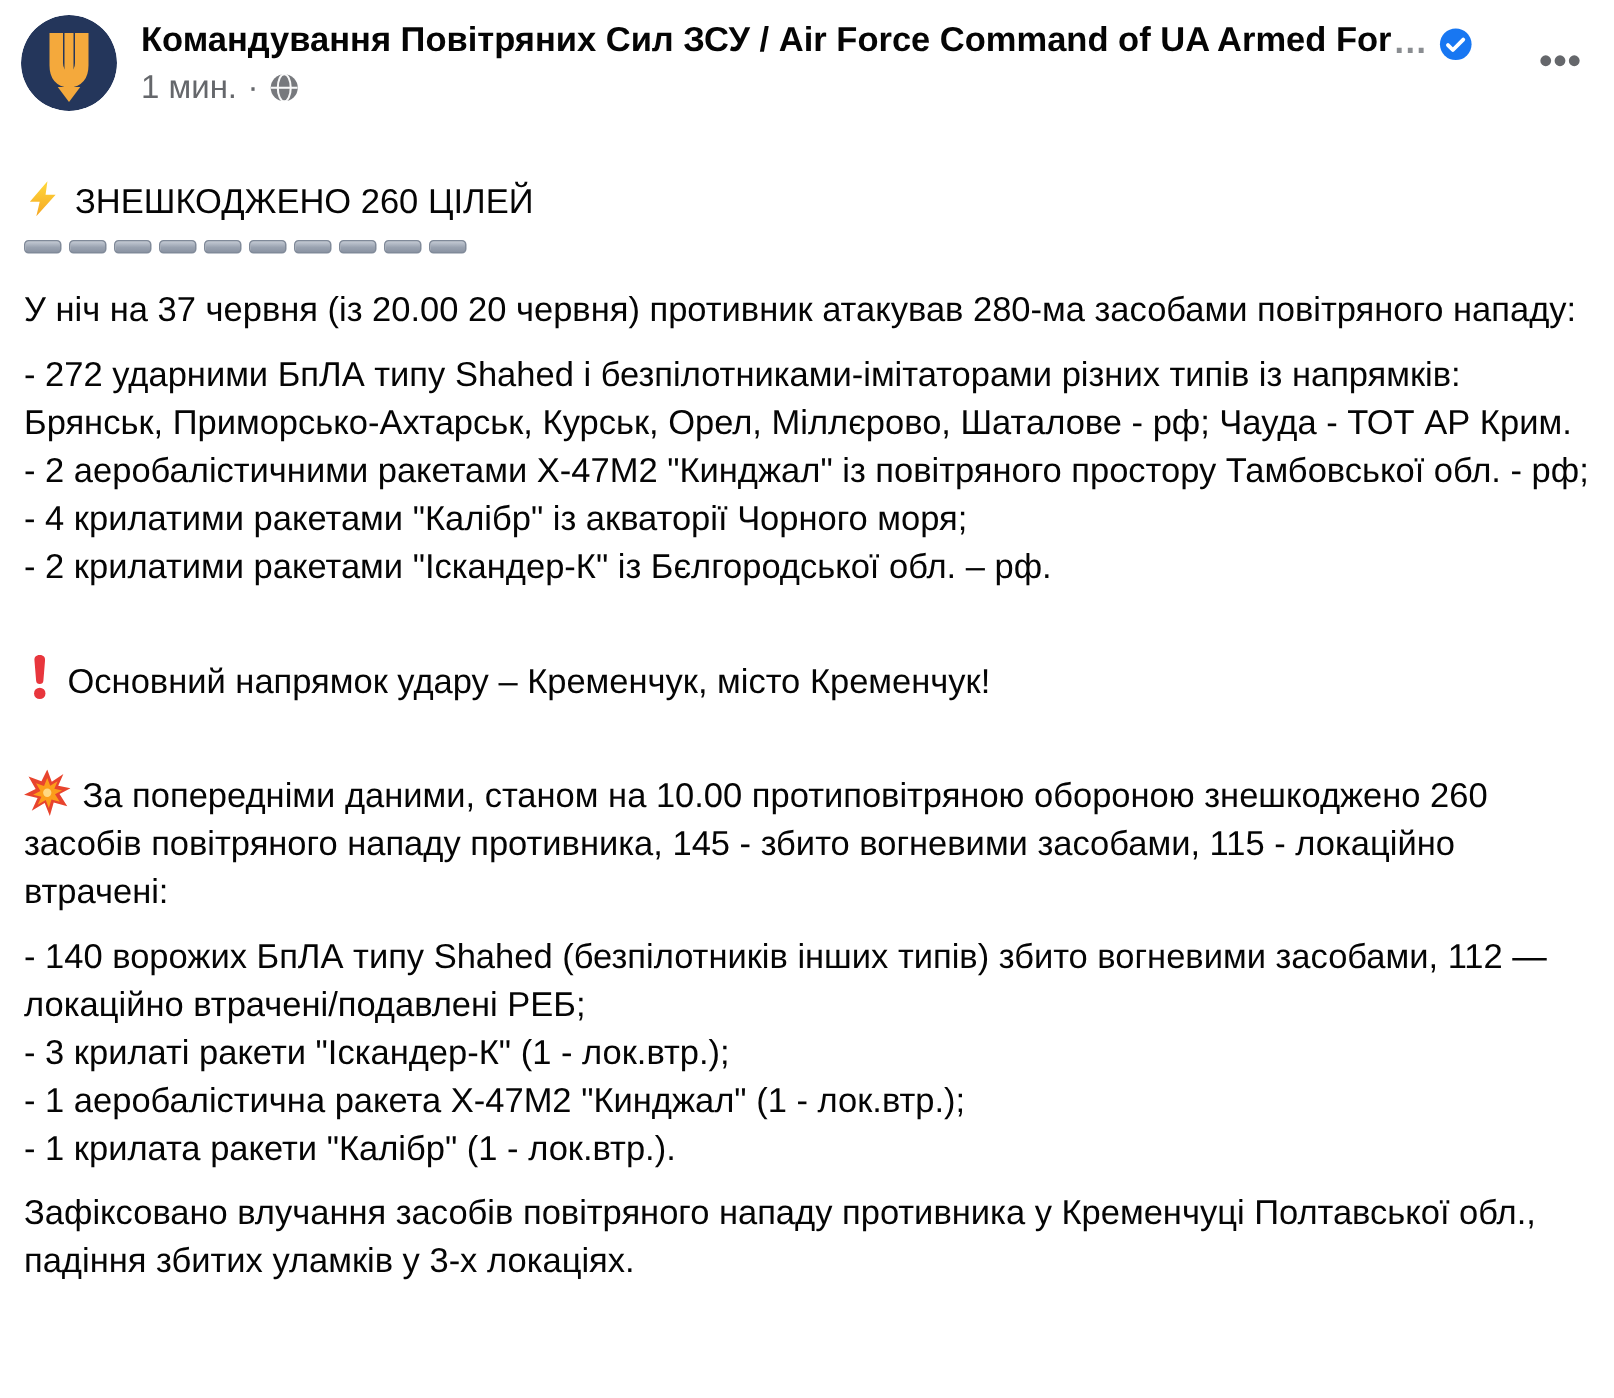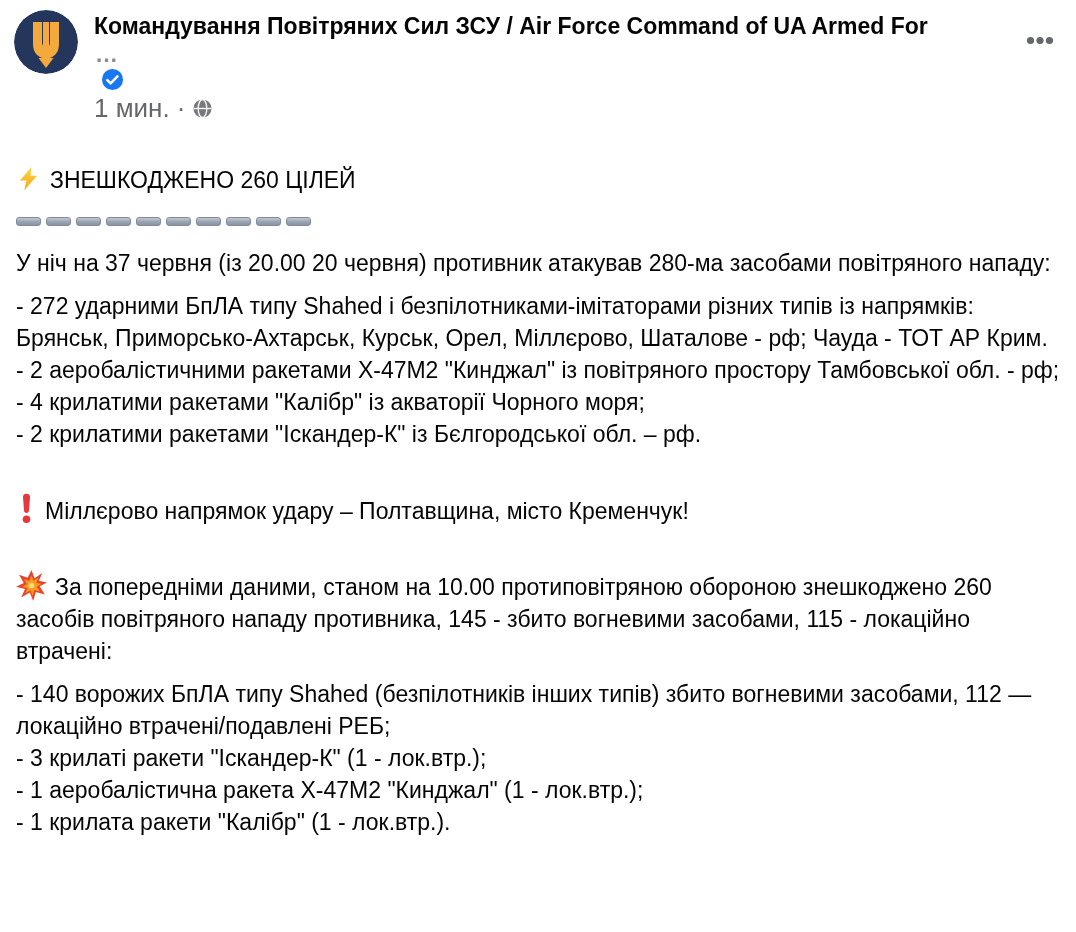--- a/index.html
+++ b/index.html
@@ -9,33 +9,33 @@
     color:#050505;
     -webkit-font-smoothing:antialiased;
   }
   .post { width:1076px; background:#fff; }
 
   
   .post-header { display:flex; align-items:flex-start; padding:10px 16px 2px 14px; position:relative; }
   .avatar { width:64px; height:64px; border-radius:50%; flex:none; cursor:pointer; overflow:hidden; }
   .avatar svg { display:block; }
   .header-text { margin-left:16px; padding-top:1px; min-width:0; flex:1; }
-  .title-row { display:flex; align-items:flex-start; white-space:nowrap;flex-direction:column; }
+  .title-row { display:flex; align-items:flex-end; white-space:nowrap; }
   .page-name { font-weight:700; font-size:23px; line-height:30px; color:#050505; cursor:pointer; }
   .name-ellipsis { font-weight:700; font-size:23px; color:#8a8d91; margin-left:1px; }
   .verified-badge { margin-left:7px; display:inline-flex; flex:none; }
-  .meta-row { display:flex; align-items:center; gap:7px; color:#65676b; font-size:26px; line-height:24px; margin-top:5px; }
+  .meta-row { display:flex; align-items:center; gap:7px; color:#65676b; font-size:22px; line-height:24px; margin-top:5px; }
   .meta-sep { color:#65676b; }
   .globe-icon { display:inline-flex; margin-top:1px; }
   .more-btn { position:absolute; right:20px; top:30px; background:none; border:none; padding:6px 2px; cursor:pointer; line-height:0; }
 
   
   .post-body { padding:10px 16px 6px; font-size:23px; line-height:32px; color:#050505; }
   .para { margin:0 0 11px; white-space:pre-line; }
-  .headline { margin-bottom:12px; }
+  .headline { margin-bottom:1px; }
   .emoji { display:inline-block; vertical-align:-4px; margin-right:9px; line-height:0; }
   .emoji.excl { vertical-align:-5px; margin-right:12px; margin-left:4px; }
   .emoji.burst { vertical-align:-6px; margin-right:8px; }
 
   .dash-row { display:flex; align-items:center; gap:5px; height:26px; margin:1px 0 13px; }
   .dash {
     width:25px; height:9px; border-radius:3px; box-sizing:border-box;
     background:linear-gradient(180deg,#c3c9d3 0%,#9aa3b1 55%,#8b94a3 100%);
     border:1px solid #808a99;
   }
@@ -130,34 +130,35 @@
 - 2 аеробалістичними ракетами Х-47М2 "Кинджал" із повітряного простору Тамбовської обл. - рф;
 - 4 крилатими ракетами "Калібр" із акваторії Чорного моря;
 - 2 крилатими ракетами "Іскандер-К" із Бєлгородської обл. – рф.</p>
 
     <p class="para">
       <span class="emoji excl">
         <svg width="13" height="31" viewBox="0 0 14 32" aria-hidden="true">
           <path d="M7 0 C9.8 0 11 1.6 10.8 4 L9.6 18.5 C9.5 20 8.5 20.8 7 20.8 C5.5 20.8 4.5 20 4.4 18.5 L3.2 4 C3 1.6 4.2 0 7 0 Z" fill="#E8363D"></path>
           <circle cx="7" cy="27.6" r="4.1" fill="#E8363D"></circle>
         </svg>
-      </span><span>Міллєрово напрямок удару – Полтавщина, місто Кременчук!</span>
+      </span><span>Основний напрямок удару – Кременчук, місто Кременчук!</span>
     </p>
 
 
     <p class="para">
       <span class="emoji burst">
         <svg width="31" height="31" viewBox="0 0 36 36" aria-hidden="true">
           <path fill="#E8442E" d="M18 0 L21.5 9.5 L30.5 3.5 L26.5 12.5 L36 14.5 L27.5 19 L33.5 28.5 L23 25.5 L20 36 L16 26 L6 32 L10.5 22 L0 19.5 L9 15 L3.5 5.5 L13.5 9 Z"></path>
           <path fill="#FC9E1B" d="M18 6.5 L20.3 12.6 L26 9 L23.5 14.9 L29.5 16.3 L24 19.2 L27.7 25 L21.3 23.2 L19.2 29.8 L16.8 23.6 L10.6 27.2 L13.5 21 L7 19.5 L12.7 16.6 L9.3 10.7 L15.5 12.8 Z"></path>
           <circle cx="18" cy="18" r="3.2" fill="#FFD983"></circle>
         </svg>
       </span><span>За попередніми даними, станом на 10.00 протиповітряною обороною знешкоджено 260 засобів повітряного нападу противника, 145 - збито вогневими засобами, 115 - локаційно втрачені:</span>
     </p>
 
     <p class="para">- 140 ворожих БпЛА типу Shahed (безпілотників інших типів) збито вогневими засобами, 112 — локаційно втрачені/подавлені РЕБ;
 - 3 крилаті ракети "Іскандер-К" (1 - лок.втр.);
 - 1 аеробалістична ракета Х-47М2 "Кинджал" (1 - лок.втр.);
 - 1 крилата ракети "Калібр" (1 - лок.втр.).</p>
 
+    <p class="para">Зафіксовано влучання засобів повітряного нападу противника у Кременчуці Полтавської обл., падіння збитих уламків у 3-х локаціях.</p>
 
   </div>
 </div>
 
 </body></html>

